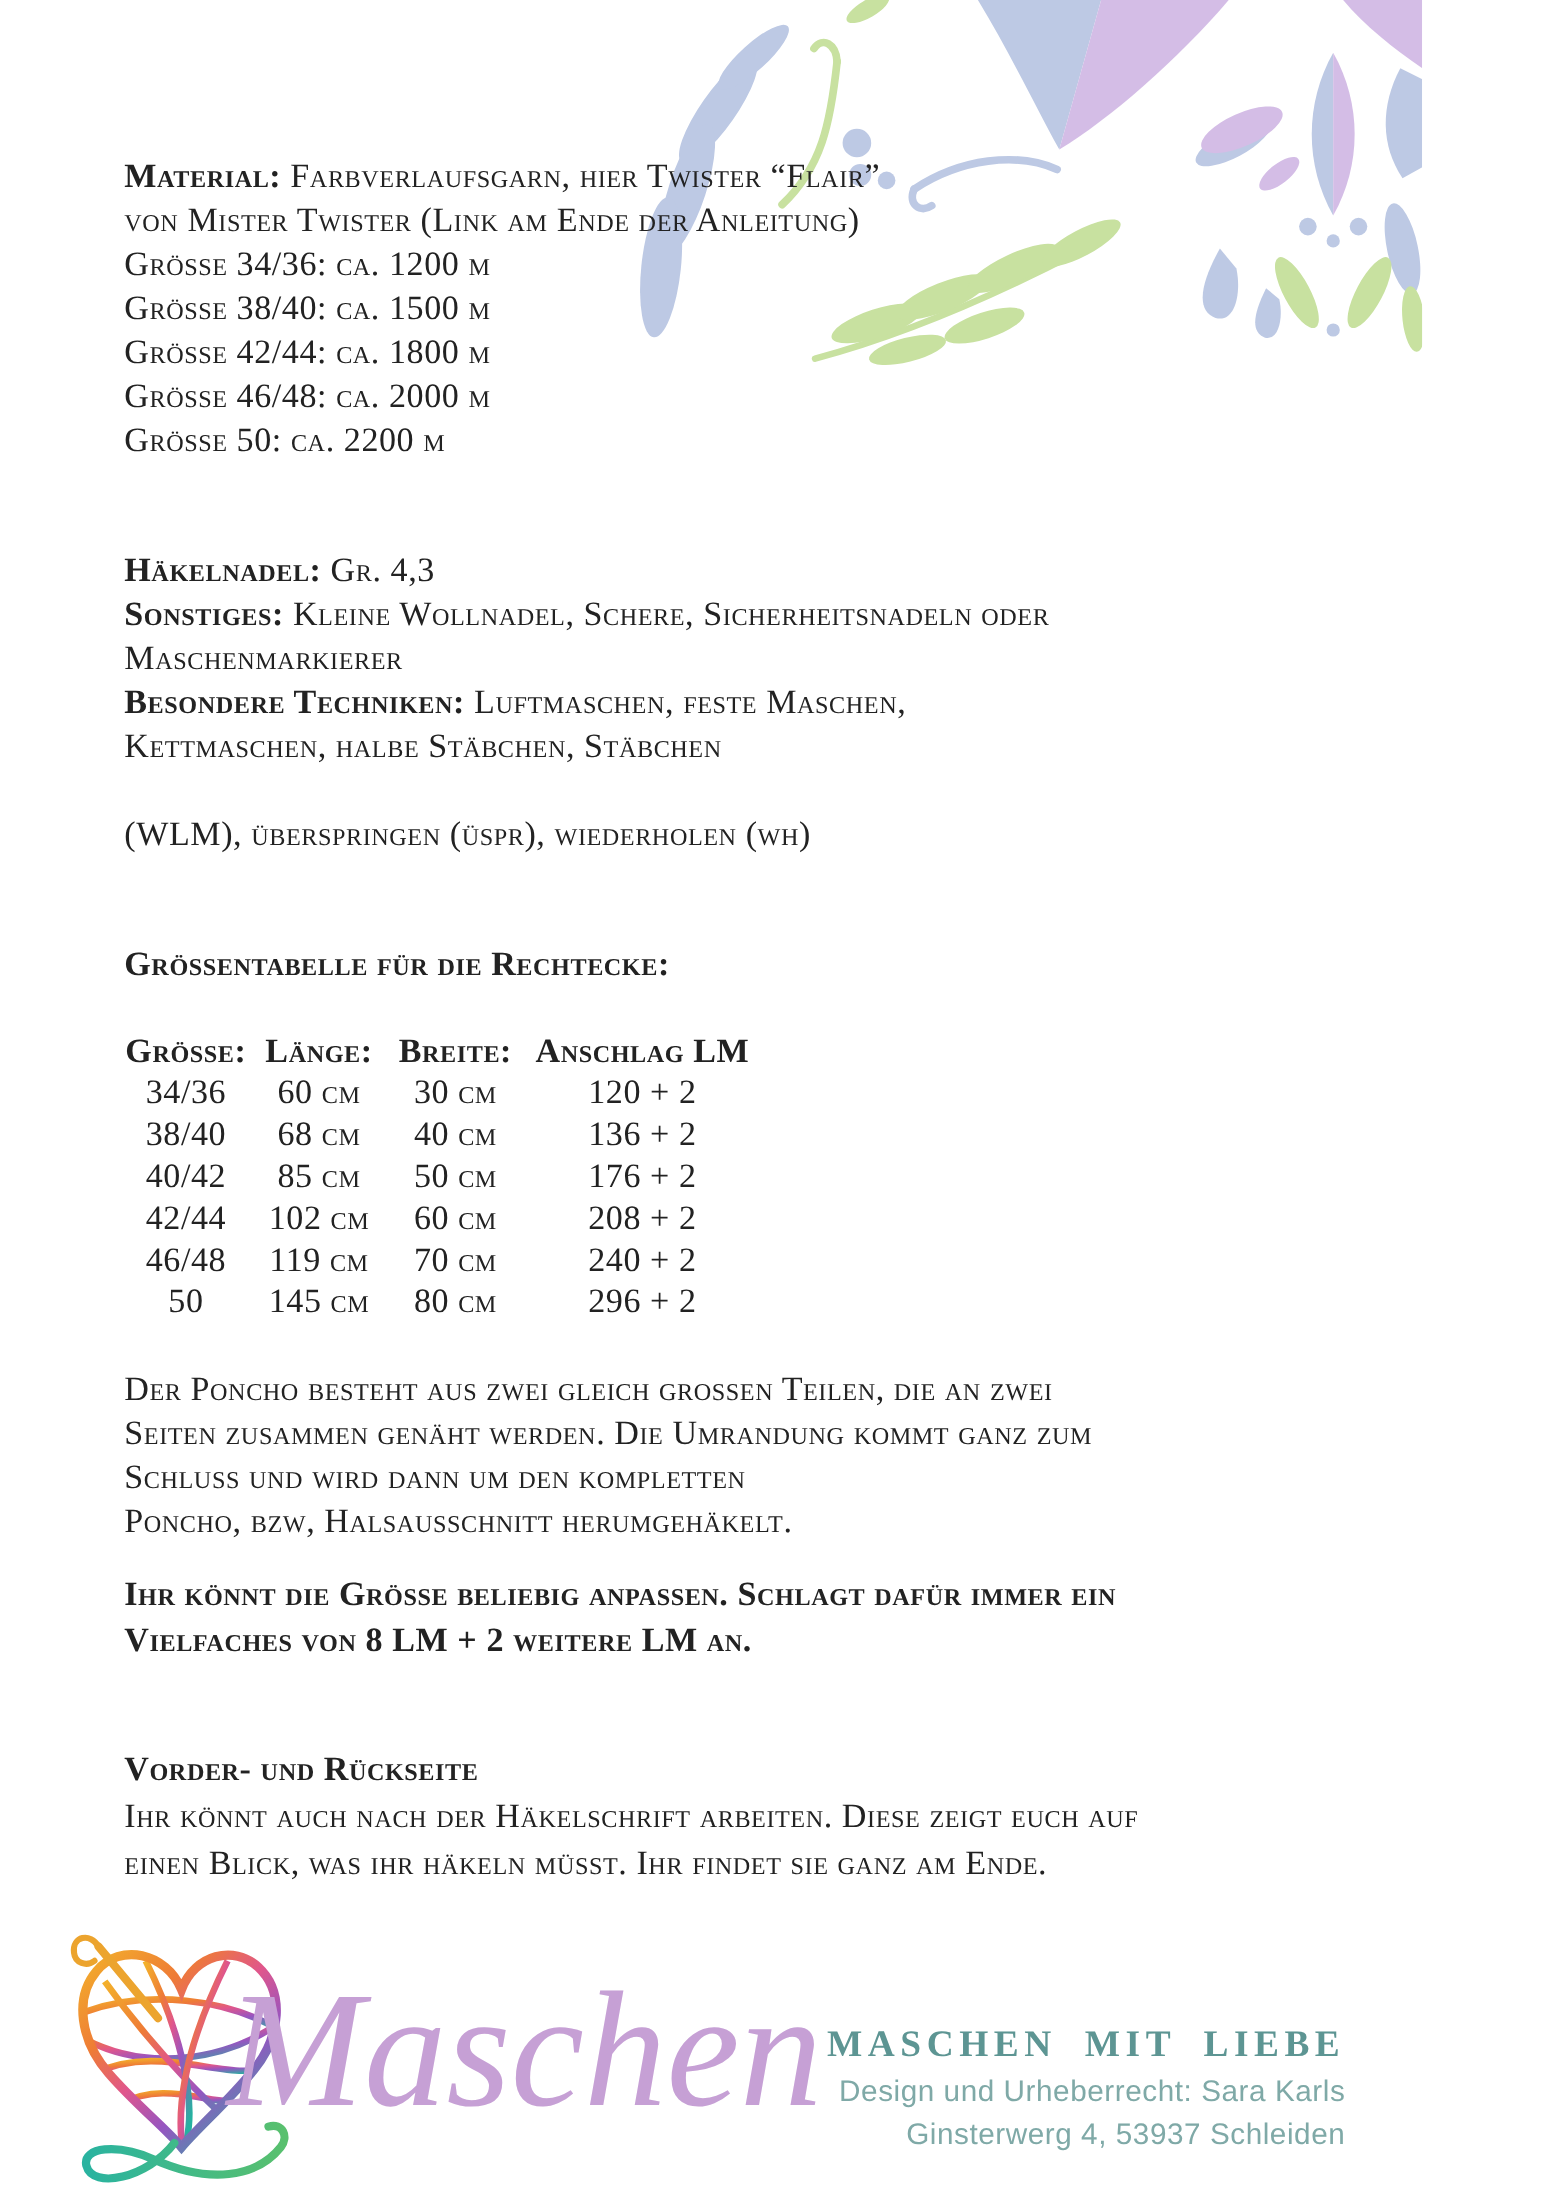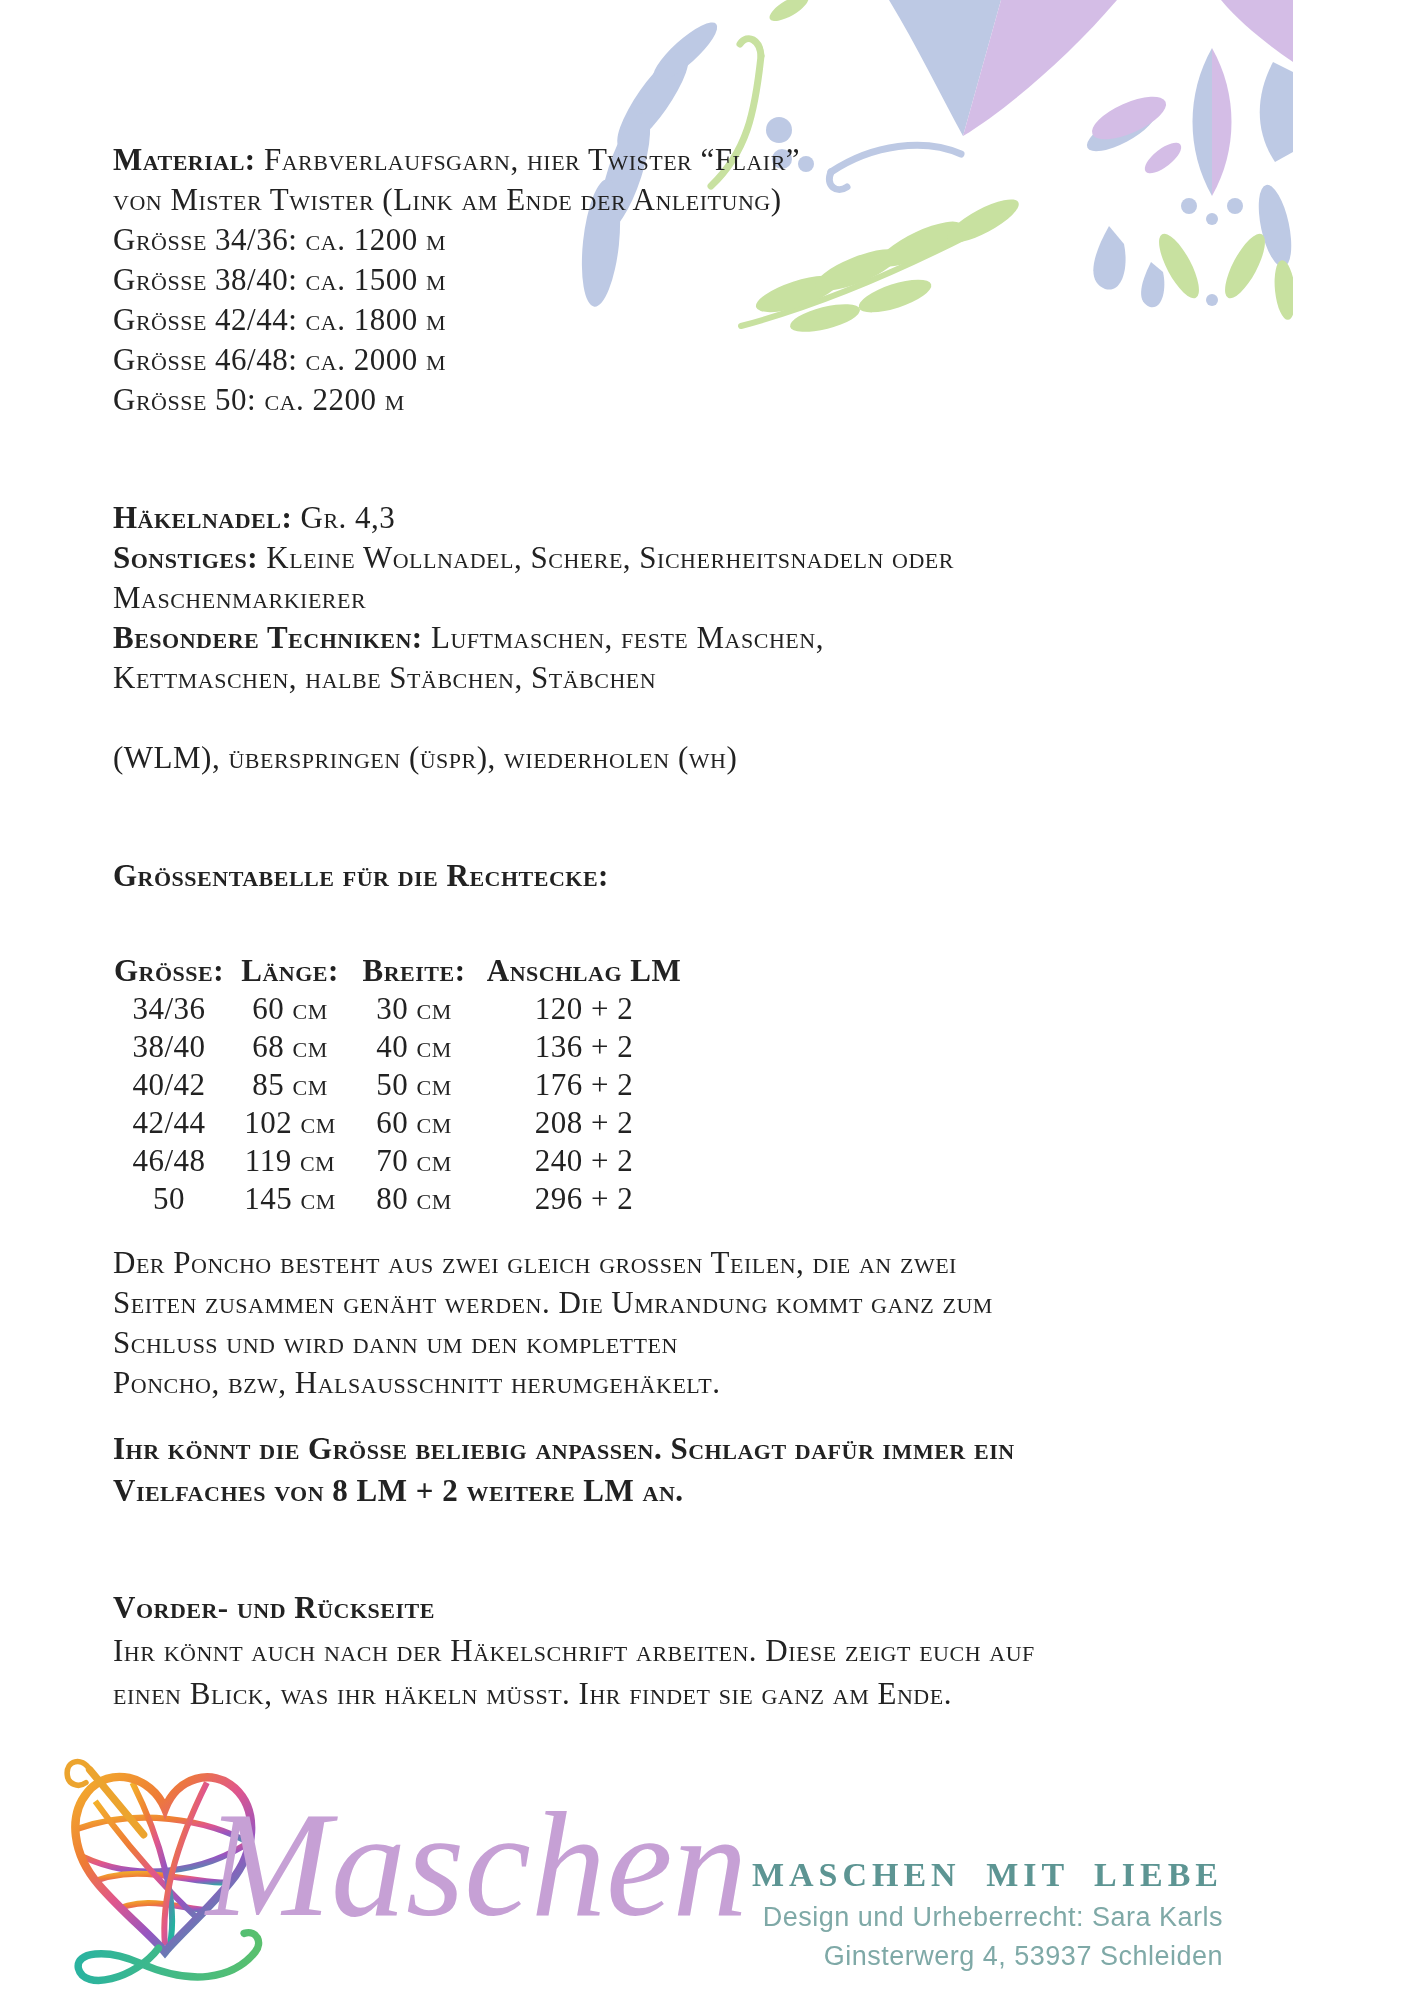--- a/index.html
+++ b/index.html
@@ -6,37 +6,37 @@
   body{width:1414px;height:2000px;background:#ffffff;font-family:"Liberation Serif",serif;color:#222;}
   .page{position:relative;width:1293px;height:2000px;background:#fff;overflow:hidden;}
 
   
   .sec{position:absolute;left:113px;}
   .line{font-variant:small-caps;font-size:31px;line-height:40px;letter-spacing:0.5px;white-space:nowrap;}
   .b{font-weight:700;}
   .bold-line{font-weight:700;}
 
   
-  .size-table{position:absolute;left:113px;top:936px;display:grid;grid-template-columns:112px 130px 118px 222px;margin-top:16px;}
+  .size-table{position:absolute;left:113px;top:936px;display:grid;grid-template-columns:112px 130px 118px 222px;}
   .tcell{font-variant:small-caps;font-size:31px;line-height:38px;text-align:center;letter-spacing:0.5px;}
   .thead{font-weight:700;}
 
   
   .ornament{position:absolute;top:0;right:0;width:720px;height:340px;}
 
   
   .brand{position:absolute;left:58px;top:1748px;width:740px;height:250px;}
   .heart-svg{position:absolute;left:0;top:6px;width:214px;height:234px;}
   .script{position:absolute;left:148px;top:36px;font-family:"Liberation Serif",serif;font-style:italic;font-weight:400;
           font-size:150px;line-height:160px;color:#c6a0d5;}
   .subtitle{position:absolute;left:172px;top:180px;font-family:"Liberation Sans",sans-serif;font-weight:700;
             font-size:34px;letter-spacing:18px;
             background:linear-gradient(90deg,#f4a928 0%,#ee7436 18%,#e25a85 38%,#b75ec0 58%,#7e68c8 75%,#2bb3a2 100%);
             -webkit-background-clip:text;background-clip:text;color:transparent;}
-  .imprint{position:absolute;right:70px;top:1836px;text-align:right;margin-top:16px;}
+  .imprint{position:absolute;right:70px;top:1836px;text-align:right;}
   .imprint-title{font-family:"Liberation Serif",serif;font-weight:700;font-size:34px;line-height:46px;
                  letter-spacing:5px;word-spacing:12px;color:#5d9593;}
   .imprint-sub{font-family:"Liberation Sans",sans-serif;font-size:27px;line-height:39px;color:#7fa9a7;letter-spacing:0.5px;}
 </style>
 </head>
 <body>
 
 <div class="page">
 
   <svg class="ornament" viewBox="0 0 720 340" xmlns="http://www.w3.org/2000/svg">

